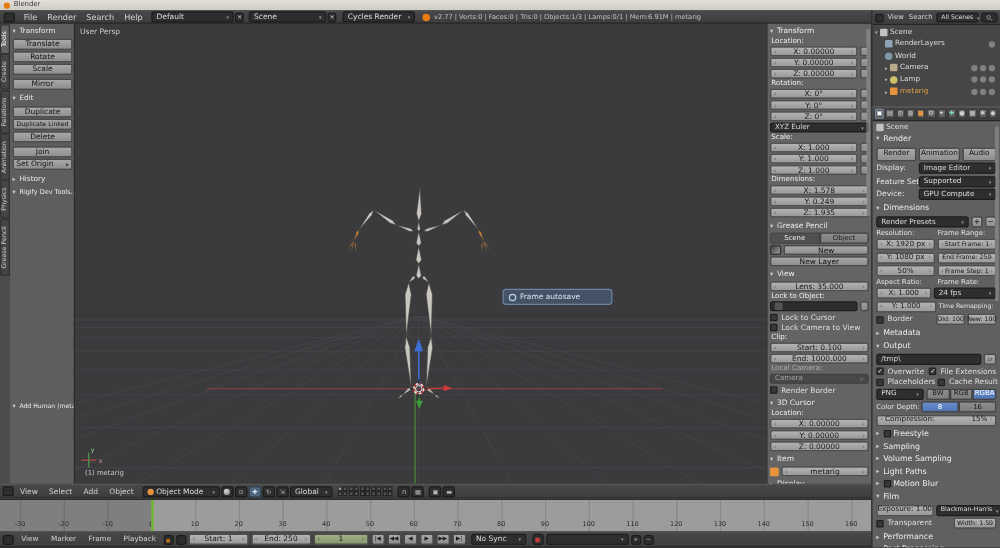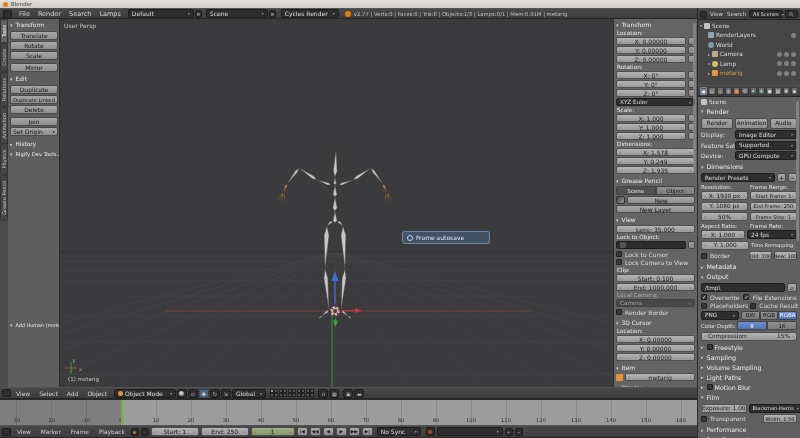--- a/index.html
+++ b/index.html
@@ -72,21 +72,21 @@
 <div class="abs" style="left:0;top:0;width:800px;height:8px;background:linear-gradient(#e2dfda,#cfccc6);display:flex;align-items:center;padding:0 3px;gap:3px">
   <span style="width:5px;height:5px;background:#e87d0d;border-radius:50%"></span>
   <span style="font-size:5.5px;color:#3a3a3a">Blender</span>
 </div>
 
 <div class="abs hdr" style="left:0;top:8px;width:800px;height:11px;padding:0 3px">
   <span style="width:9px;height:8px;background:#2e2e2e;border:1px solid #1c1c1c;border-radius:2px;margin-right:3px"></span>
   <span class="menu">File</span>
   <span class="menu">Render</span>
   <span class="menu">Search</span>
-  <span class="menu">Lamps</span>
+  <span class="menu">Help</span>
   <span class="dd" style="width:66px;margin-left:3px">
       <span>Default</span>
       <span class="arr">▾</span>
     </span>
   <span style="width:7px;height:8px;background:#2e2e2e;border:1px solid #1d1d1d;border-radius:2px;margin-left:1px;font-size:4.5px;text-align:center;line-height:7px">✕</span>
   <span class="dd" style="width:62px;margin-left:4px">
       <span>Scene</span>
       <span class="arr">▾</span>
     </span>
   <span style="width:7px;height:8px;background:#2e2e2e;border:1px solid #1d1d1d;border-radius:2px;margin-left:1px;font-size:4.5px;text-align:center;line-height:7px">✕</span>

